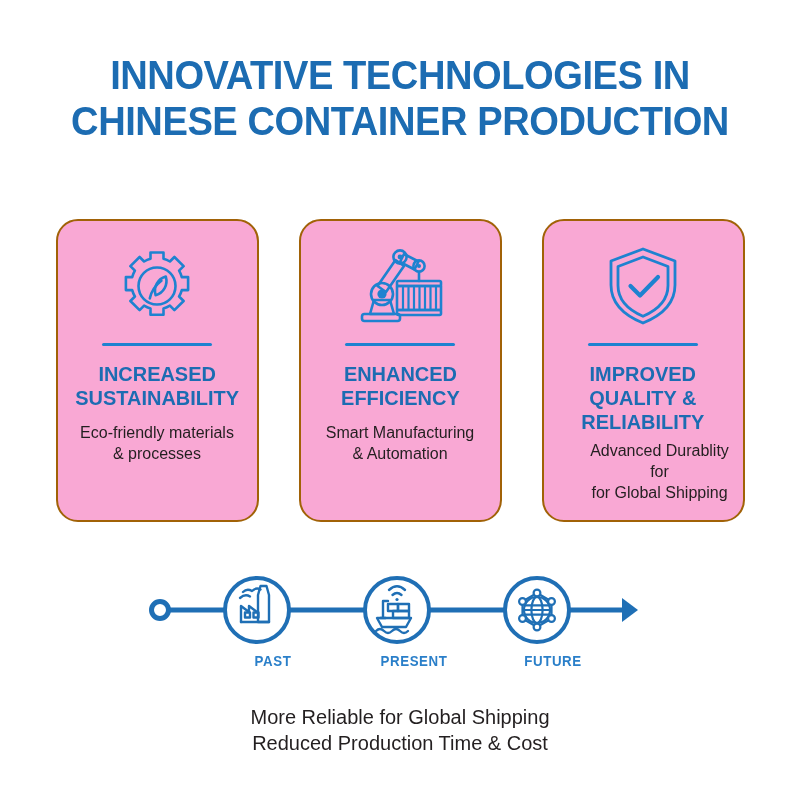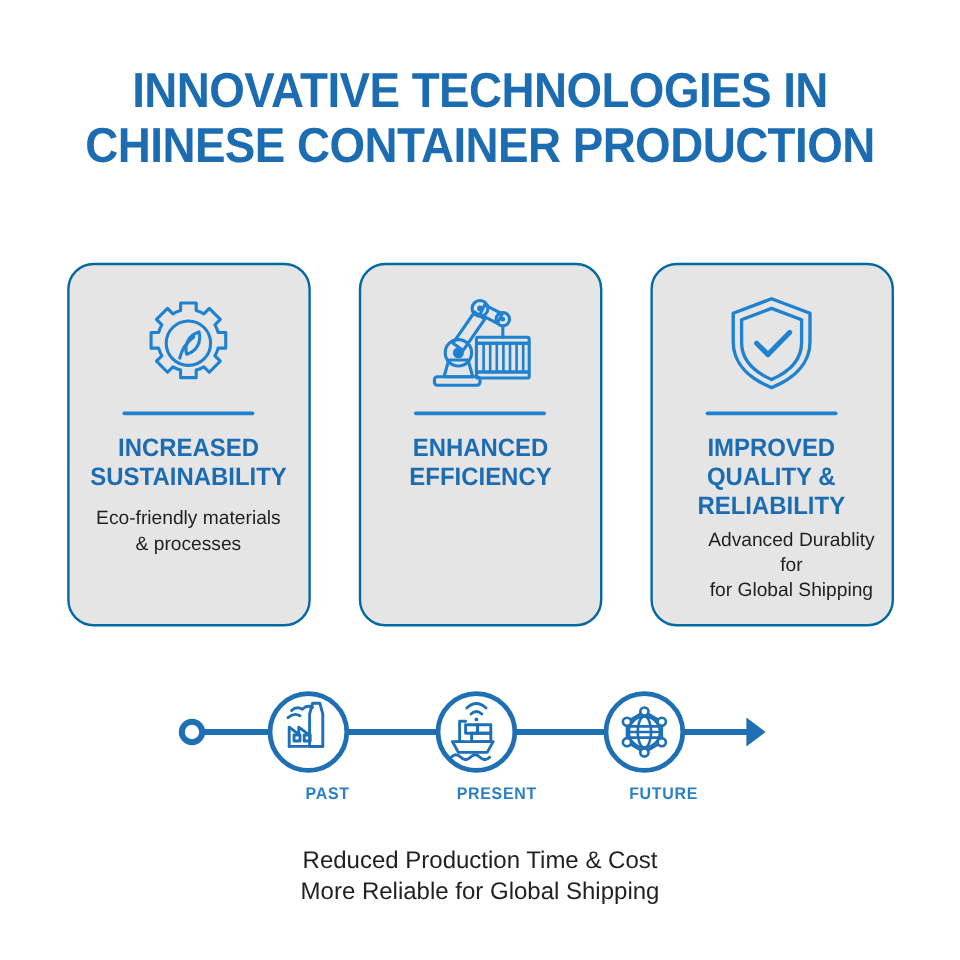--- a/index.html
+++ b/index.html
@@ -50,23 +50,23 @@
     left: 0;
     width: 800px;
     display: flex;
     justify-content: center;
     gap: 40px;
   }
   .card {
     width: 203px;
     height: 303px;
     box-sizing: border-box;
-    border: 2px solid #0369a1;
+    border: 2px solid #a16207;
     border-radius: 22px;
-    background: #e5e5e5;
+    background: #f9a8d4;
     display: flex;
     flex-direction: column;
     align-items: center;
     padding-top: 22px;
   }
   .card-icon {
     height: 86px;
     display: flex;
     align-items: center;
     justify-content: center;
@@ -209,20 +209,22 @@
 
           <rect x="44" y="35" width="44" height="5" rx="1.5"></rect>
           <rect x="44" y="40" width="44" height="24"></rect>
           <rect x="44" y="64" width="44" height="5" rx="1.5"></rect>
           <path d="M50 41.5 v21 M55.5 41.5 v21 M61 41.5 v21 M66.5 41.5 v21 M72 41.5 v21 M77.5 41.5 v21 M83 41.5 v21" stroke-width="2.2"></path>
         </svg>
       </div>
       <div class="card-divider"></div>
       <h2 class="card-heading">ENHANCED
 EFFICIENCY</h2>
+      <p class="card-body">Smart Manufacturing
+&amp; Automation</p>
     </div>
 
     <div class="card">
       <div class="card-icon">
         <svg width="78" height="82" viewBox="0 0 78 82" fill="none" stroke="#1E82D0" stroke-width="2.8" stroke-linejoin="round" stroke-linecap="round">
           <path d="M39 4 L71 16 v24 c0 18-13.5 30.5-32 38 C20.5 70.5 7 58 7 40 V16 z"></path>
           <path d="M39 12 L64 21.5 v19 c0 14.5-10.8 24.6-25 30.8 C24.8 65.1 14 55 14 40.5 v-19 z"></path>
           <path d="M26.5 41 l9.5 9.5 l18-18.5" stroke-width="4.2"></path>
         </svg>
       </div>
@@ -301,17 +303,17 @@
     </svg>
 
     <div class="timeline-labels">
       <span class="tl-label l0">PAST</span>
       <span class="tl-label l1">PRESENT</span>
       <span class="tl-label l2">FUTURE</span>
     </div>
   </div>
 
   <div class="footer">
+    <span class="footer-line">More Reliable for Global Shipping</span>
     <span class="footer-line">Reduced Production Time &amp; Cost</span>
-    <span class="footer-line">More Reliable for Global Shipping</span>
   </div>
 
 </div>
 
 </body></html>

